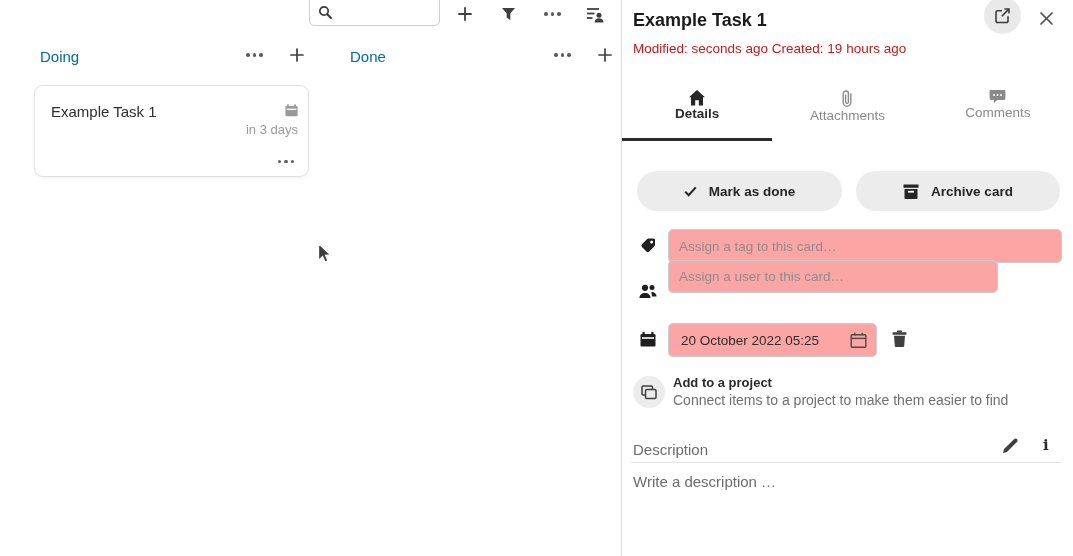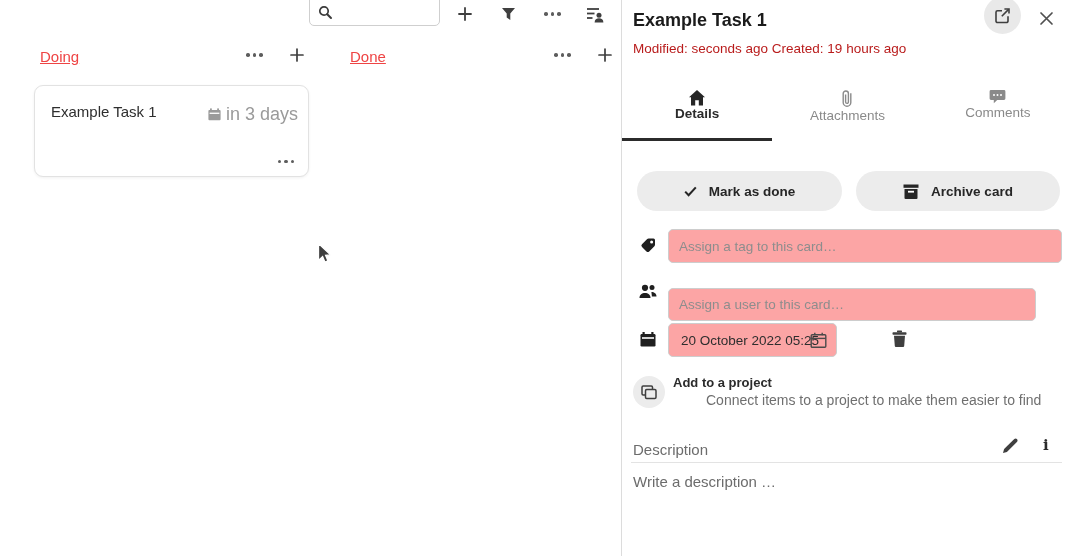--- a/index.html
+++ b/index.html
@@ -9,29 +9,29 @@
   .abs { position:absolute; }
   .icon svg { display:block; }
 
   
   .search-box { left:309px; top:-9px; width:131px; height:35px; border:1px solid #cfcfcf;
     border-radius:5px; background:#fff; }
   .search-box input { position:absolute; left:28px; top:12px; width:96px; height:18px; border:0;
     outline:none; font:13px "Liberation Sans",sans-serif; color:#2e2e2e; background:transparent; }
   .search-glyph { position:absolute; left:8px; top:13px; }
 
-  .col-title { font-size:15px; color:#ef4444;text-decoration:underline; }
+  .col-title { font-size:15px; color:#0369a1; }
   .dots { display:flex; gap:3px; align-items:center; }
   .dots i { width:3.5px; height:3.5px; border-radius:50%; background:#5d5d5d; }
 
   .card { left:34px; top:85px; width:275px; height:92px; background:#fff;
     border:1px solid #e2e2e2; border-radius:9px; box-shadow:0 1px 3px rgba(0,0,0,.06); }
   .card-title { position:absolute; left:16px; top:17px; font-size:15px; color:#2e2e2e; }
-  .card-due { position:absolute; right:10px; top:18px; display:flex; align-items:center; gap:5px;
-    font-size:18px; color:#9a9a9a; }
+  .card-due { position:absolute; right:10px; top:18px; display:flex; align-items:flex-end; gap:5px;
+    font-size:13px; color:#9a9a9a;flex-direction:column; }
   .card-dots { position:absolute; right:14px; bottom:13px; }
 
   
   .divider-v { left:621px; top:0; width:1px; height:556px; background:#dcdcdc; }
   .panel-title { left:633px; top:10px; font-size:18px; font-weight:bold; color:#1b1b1b; }
   .panel-meta { left:633px; top:41px; font-size:13.5px; color:#b91c1c; }
   .circle-btn { left:984px; top:-3px; width:37px; height:37px; border-radius:50%;
     background:#e9e9e9; display:flex; align-items:center; justify-content:center; }
   .close-btn { left:1037px; top:9px; width:18px; height:18px; display:flex; align-items:center;
     justify-content:center; }
@@ -45,28 +45,28 @@
     background:#2b2b2b; }
 
   .pill { top:171px; height:40px; background:#ececec; border-radius:20px; display:flex;
     align-items:center; justify-content:center; gap:12px; }
   .pill .pill-label { font-size:13.5px; font-weight:bold; color:#262626; }
 
   .field { border:1px solid #cdcdcd; border-radius:5px; background:#fca5a5; }
   .field input { width:100%; height:100%; border:0; outline:none; background:transparent;
     padding:0 10px; font:13.5px "Liberation Sans",sans-serif; color:#2e2e2e; }
   .field input::placeholder { color:#8d8d8d; opacity:1; }
-  .date-field { left:668px; top:323px; width:169px; height:34px; }
+  .date-field { left:668px; top:323px; width:209px; height:34px; }
   .date-text { position:absolute; left:12px; top:9px; font-size:13.5px; color:#2e2e2e; }
   .date-cal-btn { position:absolute; right:9px; top:8px; }
 
   .proj-circle { left:633px; top:376px; width:32px; height:32px; border-radius:50%;
     background:#ececec; display:flex; align-items:center; justify-content:center; }
   .proj-title { left:673px; top:375px; font-size:13px; font-weight:600; color:#2b2b2b; }
-  .proj-sub { left:673px; top:392px; font-size:14px; color:#6f6f6f;margin-left:33px; }
+  .proj-sub { left:673px; top:392px; font-size:14px; color:#6f6f6f; }
 
   .desc-label { left:633px; top:441px; font-size:15px; color:#6c6c6c; }
   .info-glyph { font-family:"DejaVu Serif",serif; font-weight:bold; font-size:15px; color:#2b2b2b; }
   .desc-divider { left:631px; top:462px; width:431px; height:1px; background:#e3e3e3; }
   .desc-placeholder { left:633px; top:473px; font-size:15px; color:#6c6c6c; }
 </style>
 </head>
 <body>
 
 <div id="app">
@@ -242,21 +242,21 @@
   </div>
 
   <span class="abs icon" style="left:639px;top:284px">
     <svg width="18" height="15" viewBox="0 0 18 15">
         <circle cx="6" cy="3.8" r="3.1" fill="#1f1f1f"></circle>
         <path d="M.5 14c0-3.1 2.4-4.9 5.5-4.9S11.5 10.9 11.5 14Z" fill="#1f1f1f"></path>
         <circle cx="13" cy="3.4" r="2.5" fill="#1f1f1f"></circle>
         <path d="M12.4 8c2.9 0 5.1 1.7 5.1 4.6h-4.6Z" fill="#1f1f1f"></path>
       </svg>
   </span>
-  <div class="abs field" style="left:668px;top:288px;width:368px;height:33px">
+  <div class="abs field" style="left:668px;top:260px;width:330px;height:33px">
     <input placeholder="Assign a user to this card…" style="">
   </div>
 
   <span class="abs icon" style="left:640px;top:332px">
     <svg width="16" height="15" viewBox="0 0 16 15">
         <rect x="2.5" y="0" width="2.2" height="3.5" fill="#1f1f1f"></rect>
         <rect x="11.3" y="0" width="2.2" height="3.5" fill="#1f1f1f"></rect>
         <rect x="0.5" y="2" width="15" height="12.5" rx="1.2" fill="#1f1f1f"></rect>
         <rect x="2" y="5.2" width="12" height="1.6" fill="#fff"></rect>
       </svg>

